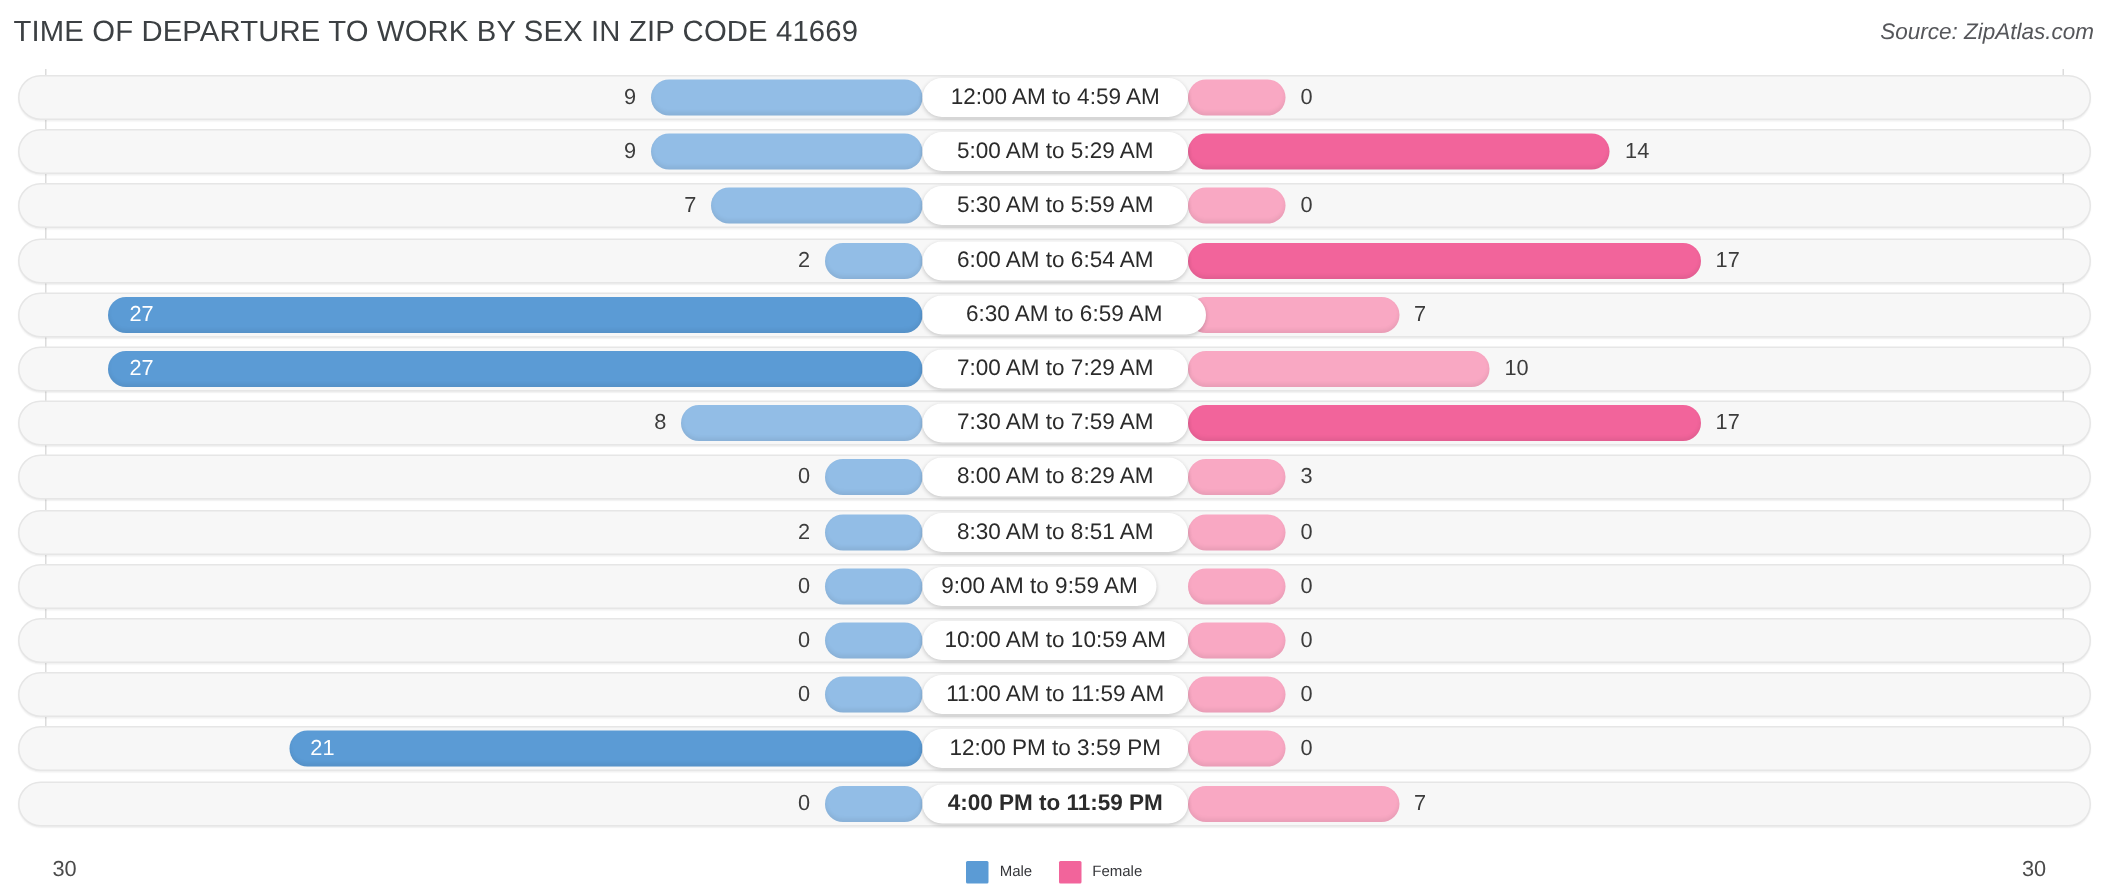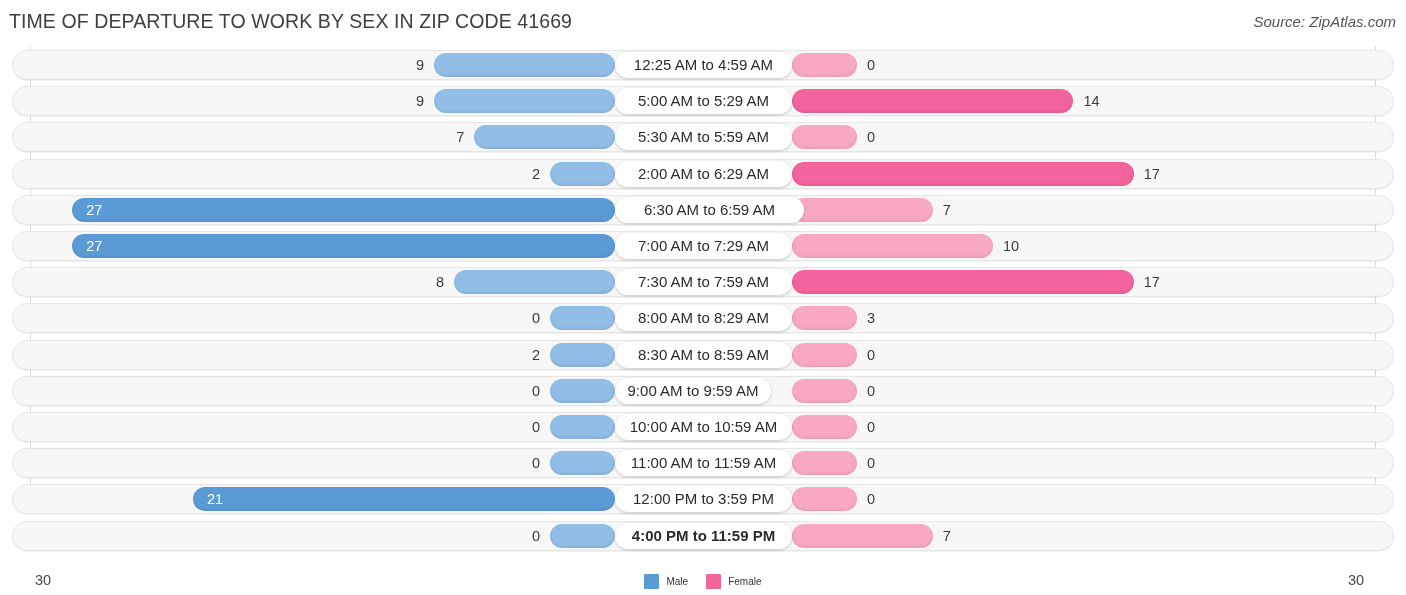--- a/index.html
+++ b/index.html
@@ -96,21 +96,21 @@
 
   <div class="chart" id="chart-area">
     <div class="gridline left"></div>
     <div class="gridline right"></div>
   <div class="row" style="top: 4px;">
         <div class="track"></div>
         <div class="bar male" style="left: 422.1px; width: 180.9px; background: rgb(146, 189, 230);"></div>
         <div class="val outside-left" style="left: 362.1px; width: 50px;">9</div>
         <div class="bar female" style="left: 780px; width: 65px; background: rgb(249, 168, 195);"></div>
         <div class="val outside-right" style="left: 855px; width: 50px;">0</div>
-        <div class="catlabel" style="left: 603px; width: 177px;">12:25 AM to 4:59 AM</div>
+        <div class="catlabel" style="left: 603px; width: 177px;">12:00 AM to 4:59 AM</div>
       </div>
       <div class="row" style="top: 40.2px;">
         <div class="track"></div>
         <div class="bar male" style="left: 422.1px; width: 180.9px; background: rgb(146, 189, 230);"></div>
         <div class="val outside-left" style="left: 362.1px; width: 50px;">9</div>
         <div class="bar female" style="left: 780px; width: 281.4px; background: rgb(242, 100, 155);"></div>
         <div class="val outside-right" style="left: 1071.4px; width: 50px;">14</div>
         <div class="catlabel" style="left: 603px; width: 177px;">5:00 AM to 5:29 AM</div>
       </div>
       <div class="row" style="top: 76.4px;">
@@ -120,21 +120,21 @@
         <div class="bar female" style="left: 780px; width: 65px; background: rgb(249, 168, 195);"></div>
         <div class="val outside-right" style="left: 855px; width: 50px;">0</div>
         <div class="catlabel" style="left: 603px; width: 177px;">5:30 AM to 5:59 AM</div>
       </div>
       <div class="row" style="top: 112.6px;">
         <div class="track"></div>
         <div class="bar male" style="left: 538px; width: 65px; background: rgb(146, 189, 230);"></div>
         <div class="val outside-left" style="left: 478px; width: 50px;">2</div>
         <div class="bar female" style="left: 780px; width: 341.7px; background: rgb(242, 100, 155);"></div>
         <div class="val outside-right" style="left: 1131.7px; width: 50px;">17</div>
-        <div class="catlabel" style="left: 603px; width: 177px;">2:00 AM to 6:29 AM</div>
+        <div class="catlabel" style="left: 603px; width: 177px;">6:00 AM to 6:54 AM</div>
       </div>
       <div class="row" style="top: 148.8px;">
         <div class="track"></div>
         <div class="bar male" style="left: 60.3px; width: 542.7px; background: rgb(91, 155, 213);"></div>
         <div class="val inside" style="left: 74.3px;">27</div>
         <div class="bar female" style="left: 780px; width: 140.7px; background: rgb(249, 168, 195);"></div>
         <div class="val outside-right" style="left: 930.7px; width: 50px;">7</div>
         <div class="catlabel" style="left: 603px; width: 189px;">6:30 AM to 6:59 AM</div>
       </div>
       <div class="row" style="top: 185px;">
@@ -160,21 +160,21 @@
         <div class="bar female" style="left: 780px; width: 65px; background: rgb(249, 168, 195);"></div>
         <div class="val outside-right" style="left: 855px; width: 50px;">3</div>
         <div class="catlabel" style="left: 603px; width: 177px;">8:00 AM to 8:29 AM</div>
       </div>
       <div class="row" style="top: 293.6px;">
         <div class="track"></div>
         <div class="bar male" style="left: 538px; width: 65px; background: rgb(146, 189, 230);"></div>
         <div class="val outside-left" style="left: 478px; width: 50px;">2</div>
         <div class="bar female" style="left: 780px; width: 65px; background: rgb(249, 168, 195);"></div>
         <div class="val outside-right" style="left: 855px; width: 50px;">0</div>
-        <div class="catlabel" style="left: 603px; width: 177px;">8:30 AM to 8:59 AM</div>
+        <div class="catlabel" style="left: 603px; width: 177px;">8:30 AM to 8:51 AM</div>
       </div>
       <div class="row" style="top: 329.8px;">
         <div class="track"></div>
         <div class="bar male" style="left: 538px; width: 65px; background: rgb(146, 189, 230);"></div>
         <div class="val outside-left" style="left: 478px; width: 50px;">0</div>
         <div class="bar female" style="left: 780px; width: 65px; background: rgb(249, 168, 195);"></div>
         <div class="val outside-right" style="left: 855px; width: 50px;">0</div>
         <div class="catlabel" style="left: 603px; width: 156px;">9:00 AM to 9:59 AM</div>
       </div>
       <div class="row" style="top: 366px;">

